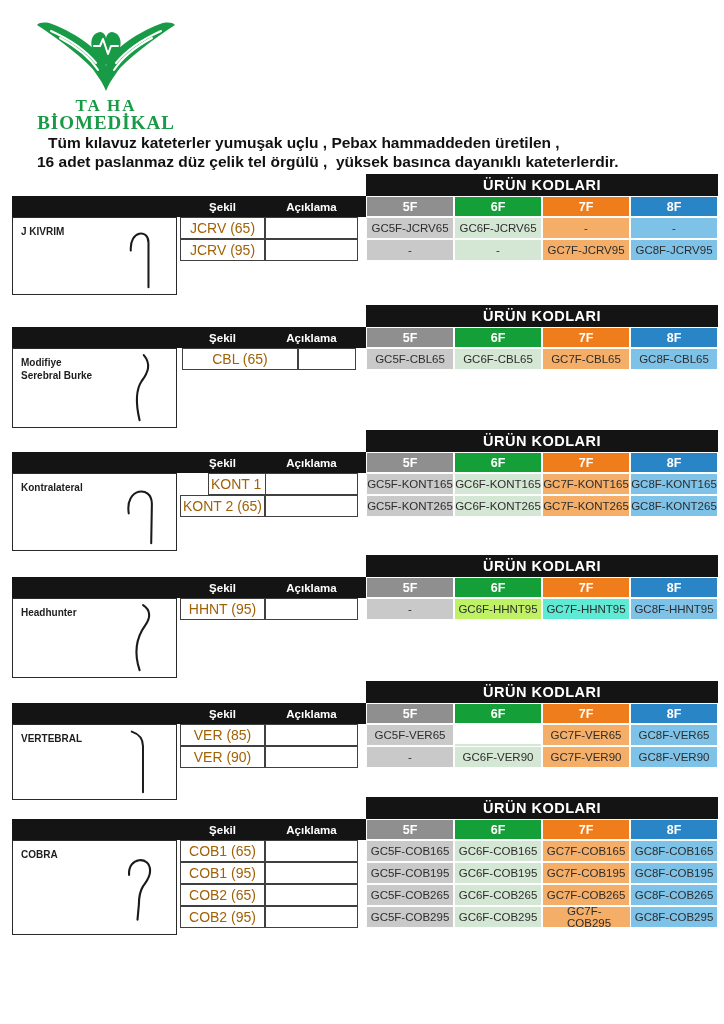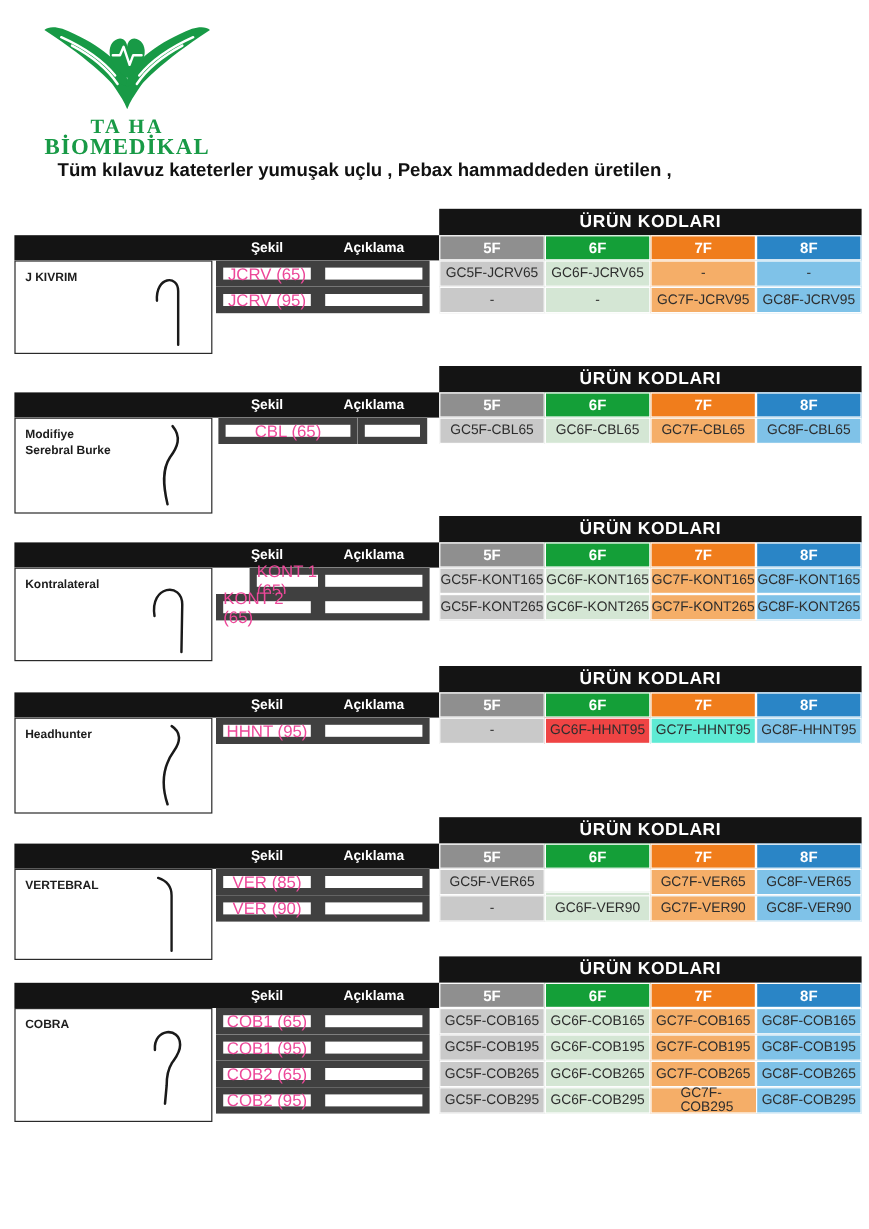--- a/index.html
+++ b/index.html
@@ -19,21 +19,21 @@
     font-size:19px;letter-spacing:1px;color:#189a46;}
   .intro{font-weight:bold;font-size:15.5px;color:#111;white-space:pre;}
   #intro1{left:48px;top:134px;}
   #intro2{left:37px;top:153px;}
   
   .urun-bar{background:#141414;color:#fff;font-weight:bold;font-size:14.5px;
     letter-spacing:.5px;}
   .head-black{background:#141414;}
   .head-label{color:#fff;font-weight:bold;font-size:11.5px;}
   .size-head{color:#fff;font-weight:bold;font-size:12.5px;border:1px solid #fdfdfd;}
-  .white-cell{background:#fff;border:6px solid #404040;font-size:14px;color:#ec4899;}
+  .white-cell{background:#fff;border:1px solid #404040;font-size:14px;color:#a16207;}
   .code-cell{border:1px solid #fdfdfd;font-size:11.5px;color:#2d2d2d;}
   .shape-box{background:#fff;border:1.5px solid #2a2a2a;}
   .shape-label{position:absolute;left:8px;top:7px;font-size:10px;font-weight:bold;
     color:#1d1d1d;line-height:13px;}
   .curve-svg{position:absolute;right:14px;top:4px;}
 </style>
 </head>
 <body>
 
 <div id="page">
@@ -57,20 +57,21 @@
       <path d="M121,20 C104,29 91,40 83,52"></path>
     </g>
 
     <polyline points="63,28 69,28 72,21 77,36 80,28 87,28" fill="none" stroke="#ffffff" stroke-width="2" stroke-linejoin="round" stroke-linecap="round"></polyline>
   </svg>
 
   <div id="brand1" class="abs">TA HA</div>
   <div id="intro1" class="abs intro">Tüm kılavuz kateterler yumuşak uçlu , Pebax hammaddeden üretilen ,</div>
 
   <div id="brand2" class="abs">BİOMEDİKAL</div>
+  <div id="intro2" class="abs intro">16 adet paslanmaz düz çelik tel örgülü ,  yüksek basınca dayanıklı kateterlerdir.</div>
 
   <div id="tables-root">
       <div class="abs" style="left: 0px; top: 174px; width: 724px; height: 165px; overflow: visible;">
         <div class="abs flexc urun-bar" style="left: 366px; top: 0px; width: 352px; height: 22px;">ÜRÜN KODLARI</div>
         <div class="abs head-black" style="left: 12px; top: 22px; width: 354px; height: 21px;"></div>
         <div class="abs flexc head-label" style="left: 180px; top: 22px; width: 85px; height: 21px;">Şekil</div>
         <div class="abs flexc head-label" style="left: 265px; top: 22px; width: 93px; height: 21px;">Açıklama</div>
         <div class="abs flexc size-head" style="left: 366px; top: 22px; width: 88px; height: 21px; background: rgb(143, 143, 143);">5F</div>
         <div class="abs flexc size-head" style="left: 454px; top: 22px; width: 88px; height: 21px; background: rgb(20, 159, 56);">6F</div>
         <div class="abs flexc size-head" style="left: 542px; top: 22px; width: 88px; height: 21px; background: rgb(240, 125, 28);">7F</div>
@@ -156,21 +157,21 @@
         <div class="abs head-black" style="left: 12px; top: 22px; width: 354px; height: 21px;"></div>
         <div class="abs flexc head-label" style="left: 180px; top: 22px; width: 85px; height: 21px;">Şekil</div>
         <div class="abs flexc head-label" style="left: 265px; top: 22px; width: 93px; height: 21px;">Açıklama</div>
         <div class="abs flexc size-head" style="left: 366px; top: 22px; width: 88px; height: 21px; background: rgb(143, 143, 143);">5F</div>
         <div class="abs flexc size-head" style="left: 454px; top: 22px; width: 88px; height: 21px; background: rgb(20, 159, 56);">6F</div>
         <div class="abs flexc size-head" style="left: 542px; top: 22px; width: 88px; height: 21px; background: rgb(240, 125, 28);">7F</div>
         <div class="abs flexc size-head" style="left: 630px; top: 22px; width: 88px; height: 21px; background: rgb(42, 133, 198);">8F</div>
         <div class="abs flexc white-cell" style="left: 180px; top: 43px; width: 85px; height: 22px;">HHNT (95)</div>
         <div class="abs flexc white-cell" style="left: 265px; top: 43px; width: 93px; height: 22px;"></div>
         <div class="abs flexc code-cell" style="left: 366px; top: 43px; width: 88px; height: 22px; background: rgb(201, 201, 201);">-</div>
-        <div class="abs flexc code-cell" style="left: 454px; top: 43px; width: 88px; height: 22px; background: #ef4444;">GC6F-HHNT95</div>
+        <div class="abs flexc code-cell" style="left: 454px; top: 43px; width: 88px; height: 22px; background: #bef264;">GC6F-HHNT95</div>
         <div class="abs flexc code-cell" style="left: 542px; top: 43px; width: 88px; height: 22px; background: #5eead4;">GC7F-HHNT95</div>
         <div class="abs flexc code-cell" style="left: 630px; top: 43px; width: 88px; height: 22px; background: rgb(127, 194, 232);">GC8F-HHNT95</div>
         <div class="abs shape-box" style="left: 12px; top: 43px; width: 165px; height: 80px;">
           <div class="shape-label">
             <div>Headhunter</div>
           </div>
           <svg viewBox="0 0 60 100" class="curve-svg" width="42" height="70" preserveAspectRatio="xMidYMid meet">
             <path d="M33,3 C44,10 44,21 36,32 C23,50 20,72 28,96" fill="none" stroke="#1a1a1a" stroke-width="3" stroke-linecap="round"></path>
           </svg>
         </div>

